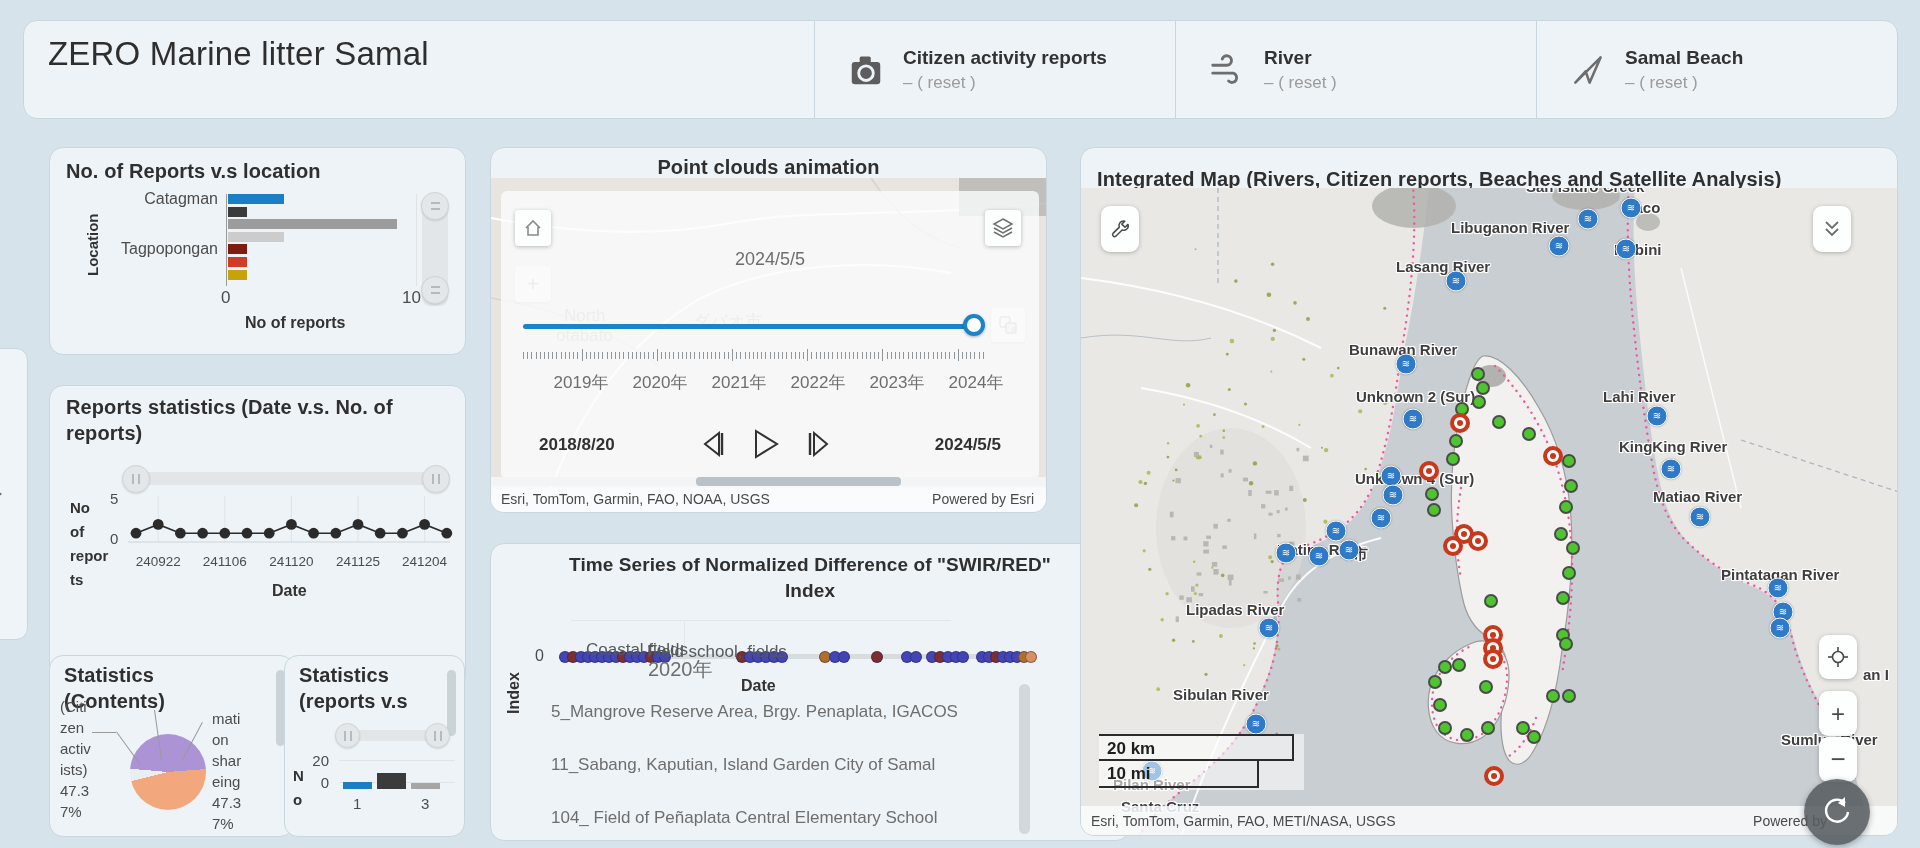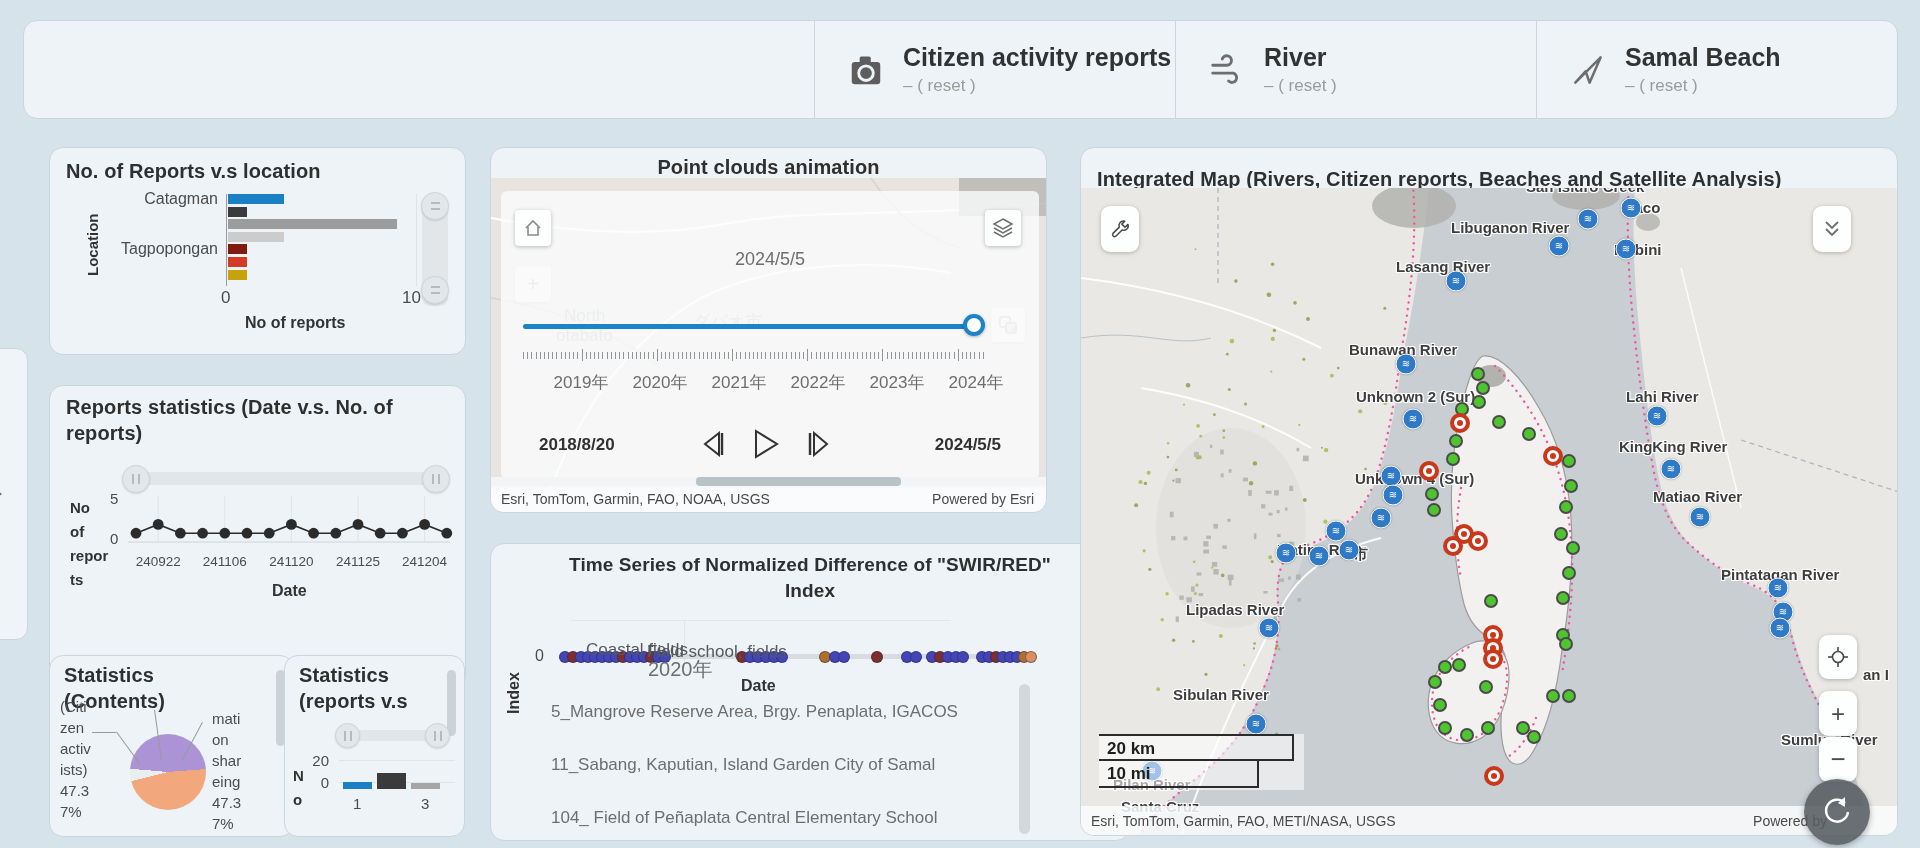--- a/index.html
+++ b/index.html
@@ -9,21 +9,21 @@
   .panel { position:absolute; background:#edf3f7; border:1px solid #c8d6dd; border-radius:14px; overflow:hidden; }
   .ptitle { font-weight:700; color:#2f2f2f; font-size:20px; letter-spacing:.1px;text-align:right; }
 
   
   #header { display:flex; align-items:stretch; }
   #hdr-text { padding:14px 0 0 24px; width:790px; }
   #hdr-title { font-size:33px; font-weight:400; color:#2e2e2e; letter-spacing:.2px; }
   #hdr-sub { font-size:17px; color:#5d5d5d; margin-top:5px; }
   #hdr-widgets { display:flex; flex:1; }
   .hwidget { border-left:1px solid #c9d6dd; display:flex; align-items:center; padding-left:32px; gap:18px; }
-  .hwidget .wlab { font-size:25px; font-weight:700; color:#323232; }
+  .hwidget .wlab { font-size:19px; font-weight:700; color:#323232; }
   .hwidget .wval { font-size:17px; color:#9b9b9b; margin-top:4px; }
 
   
   #left-tab { position:absolute; left:-22px; top:348px; width:50px; height:292px; background:#eef4f8; border:1px solid #c8d6dd; border-radius:12px; }
   #left-tab .tri { position:absolute; left:14px; top:50%; margin-top:-7px; width:0; height:0; border-left:9px solid #6a6a6a; border-top:7px solid transparent; border-bottom:7px solid transparent; }
 
   
   .tick { position:absolute; font-size:17px; color:#4c4c4c; }
   .axlab { position:absolute; font-weight:700; color:#323232; font-size:16px; }
   .rot { transform:rotate(-90deg); transform-origin:left top; }
@@ -50,20 +50,21 @@
   svg { display:block; }
   .pre { white-space:pre-line; }
 </style>
 </head>
 <body>
 
 <div id="app">
 
   <div class="panel" id="header" style="left:23px; top:20px; width:1875px; height:99px;">
     <div id="hdr-text">
+      <div id="hdr-title">ZERO Marine litter Samal</div>
     </div>
     <div id="hdr-widgets">
         <div class="hwidget" style="flex: 1 1 0%;">
           <span style="display: flex;">
             <svg width="38" height="38" viewBox="0 0 24 24">
               <rect x="3" y="7" width="18" height="14" rx="2" fill="#5d5d5d"></rect>
               <rect x="8" y="3.5" width="7" height="5" rx="1" fill="#5d5d5d"></rect>
               <circle cx="12" cy="14" r="4.6" fill="none" stroke="#edf3f7" stroke-width="1.8"></circle>
             </svg>
           </span>
@@ -645,21 +646,21 @@
         </g>
       </svg>
       <div id="imap-labels">
           <div class="maplabel" style="left: 445px; top: -10px;">San Isidro Creek</div>
           <div class="maplabel" style="left: 541px; top: 11px;">Maco</div>
           <div class="maplabel" style="left: 370px; top: 31px;">Libuganon River</div>
           <div class="maplabel" style="left: 533px; top: 53px;">Mabini</div>
           <div class="maplabel" style="left: 315px; top: 70px;">Lasang River</div>
           <div class="maplabel" style="left: 268px; top: 153px;">Bunawan River</div>
           <div class="maplabel" style="left: 275px; top: 200px;">Unknown 2 (Sur)</div>
-          <div class="maplabel" style="left: 545px; top: 200px;">Lahi River</div>
+          <div class="maplabel" style="left: 522px; top: 200px;">Lahi River</div>
           <div class="maplabel" style="left: 538px; top: 250px;">KingKing River</div>
           <div class="maplabel" style="left: 274px; top: 282px;">Unknown 4 (Sur)</div>
           <div class="maplabel" style="left: 572px; top: 300px;">Matiao River</div>
           <div class="maplabel" style="left: 196px; top: 353px;">Matina River</div>
           <div class="maplabel" style="left: 272px; top: 357px;">市</div>
           <div class="maplabel" style="left: 105px; top: 413px;">Lipadas River</div>
           <div class="maplabel" style="left: 640px; top: 378px;">Pintatagan River</div>
           <div class="maplabel" style="left: 92px; top: 498px;">Sibulan River</div>
           <div class="maplabel" style="left: 782px; top: 478px;">an I</div>
           <div class="maplabel" style="left: 700px; top: 543px;">Sumlug River</div>

